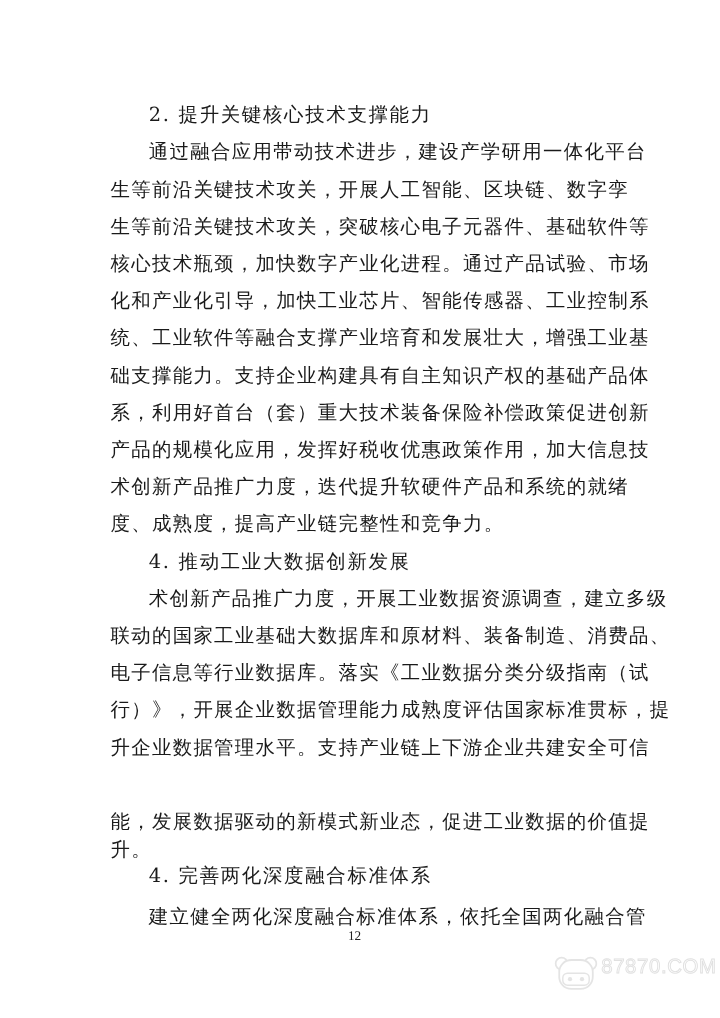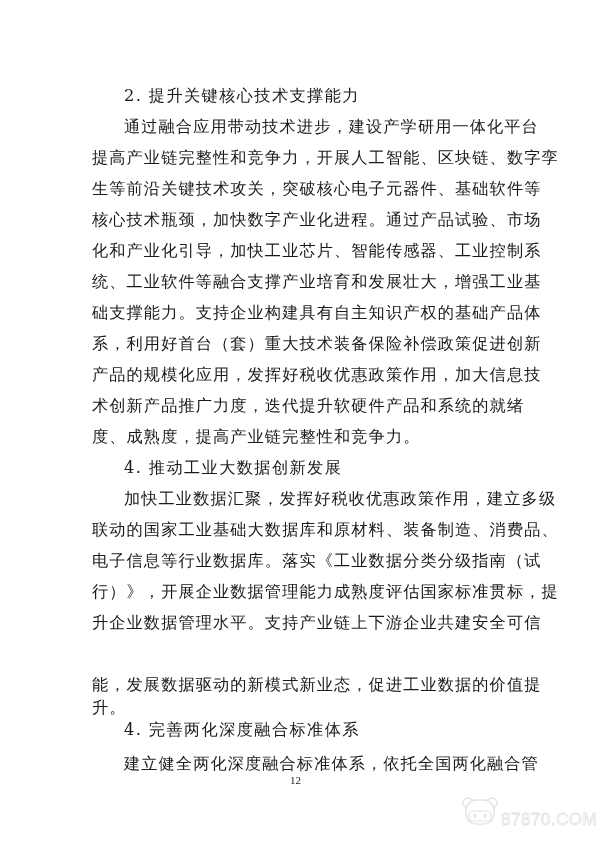--- a/index.html
+++ b/index.html
@@ -16,47 +16,47 @@
   }
   .line.short { text-align-last: left; }
   .line.indent { left: 124px; width: 384px; }
   .heading { letter-spacing: 1.4px; text-align-last: left; }
   .pagenum {
     position: absolute; left: 290px; top: 774px; width: 20px; text-align: left;
     font-family: "Liberation Serif", serif; font-size: 11px; color: #222;
   }
   .watermark {
     position: absolute; left: 462px; top: 796px; width: 130px; height: 34px;
-    display: flex; align-items: flex-end; opacity: 0.55;
+    display: flex; align-items: flex-start; opacity: 0.55;
   }
   .wm-text {
     font-family: "Liberation Sans", sans-serif; font-size: 17px; color: #fff;
     -webkit-text-stroke: 0.8px #c8c8c8; margin-left: 3px; letter-spacing: 0.5px;
   }
 </style>
 </head>
 <body>
 
 <div class="page">
 
   <div class="line indent heading" style="top:84px">2. 提升关键核心技术支撑能力</div>
   <div class="line indent" style="top:115px">通过融合应用带动技术进步，建设产学研用一体化平台</div>
-  <div class="line" style="top:146px">提高产业链完整性和竞争力，开展人工智能、区块链、数字孪</div>
+  <div class="line" style="top:146px">生等前沿关键技术攻关，开展人工智能、区块链、数字孪</div>
   <div class="line" style="top:177px">生等前沿关键技术攻关，突破核心电子元器件、基础软件等</div>
   <div class="line" style="top:208px">核心技术瓶颈，加快数字产业化进程。通过产品试验、市场</div>
   <div class="line" style="top:239px">化和产业化引导，加快工业芯片、智能传感器、工业控制系</div>
   <div class="line" style="top:301px">础支撑能力。支持企业构建具有自主知识产权的基础产品体</div>
   <div class="line" style="top:270px">统、工业软件等融合支撑产业培育和发展壮大，增强工业基</div>
   <div class="line" style="top:332px">系，利用好首台（套）重大技术装备保险补偿政策促进创新</div>
   <div class="line" style="top:363px">产品的规模化应用，发挥好税收优惠政策作用，加大信息技</div>
   <div class="line" style="top:394px">术创新产品推广力度，迭代提升软硬件产品和系统的就绪</div>
   <div class="line short" style="top:425px">度、成熟度，提高产业链完整性和竞争力。</div>
 
   <div class="line indent heading" style="top:456px">4. 推动工业大数据创新发展</div>
-  <div class="line indent" style="top:487px">加快工业数据汇聚，发挥好税收优惠政策作用，建立多级</div>
+  <div class="line indent" style="top:487px">术创新产品推广力度，开展工业数据资源调查，建立多级</div>
   <div class="line" style="top:518px">联动的国家工业基础大数据库和原材料、装备制造、消费品、</div>
   <div class="line" style="top:549px">电子信息等行业数据库。落实《工业数据分类分级指南（试</div>
   <div class="line" style="top:580px">行）》，开展企业数据管理能力成熟度评估国家标准贯标，提</div>
   <div class="line" style="top:611px">升企业数据管理水平。支持产业链上下游企业共建安全可信</div>
   <div class="line" style="top:673px">能，发展数据驱动的新模式新业态，促进工业数据的价值提</div>
   <div class="line short" style="top:696px">升。</div>
 
   <div class="line indent heading" style="top:718px">4. 完善两化深度融合标准体系</div>
   <div class="line indent" style="top:752px">建立健全两化深度融合标准体系，依托全国两化融合管</div>
 

